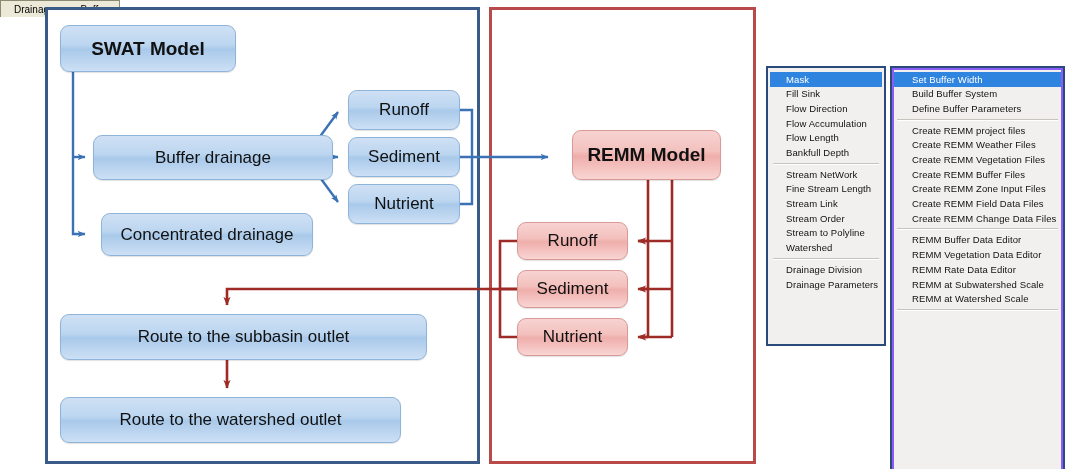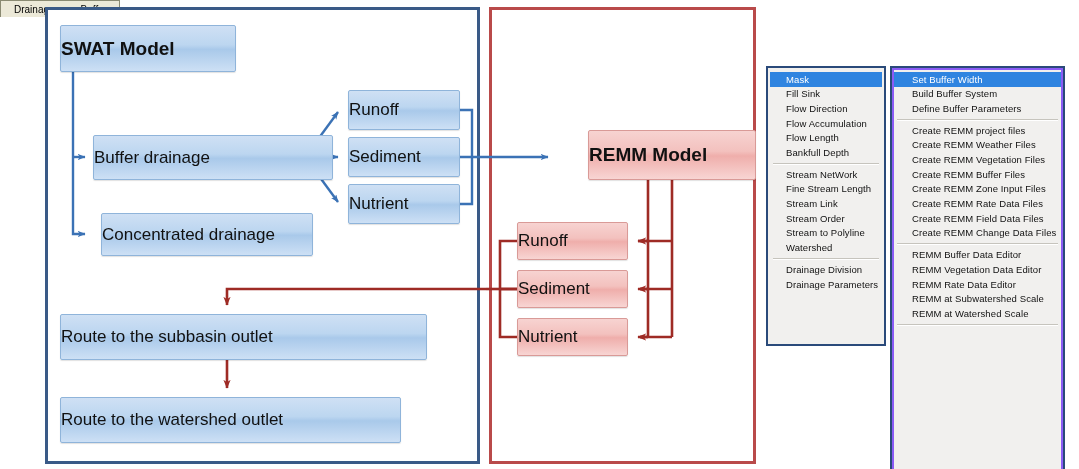--- a/index.html
+++ b/index.html
@@ -9,22 +9,22 @@
   #stage{position:absolute;left:0;top:0;width:1079px;height:469px;}
 
   
   .container{position:absolute;background:#fff;}
   #swat-container{left:45px;top:7px;width:429px;height:451px;
       border:3px solid #3a5a87;}
   #remm-container{left:489px;top:7px;width:261px;height:451px;
       border:3px solid #b94a4a;}
 
   
-  .node{position:absolute;border-radius:2px;display:flex;align-items:center;
-        justify-content:flex-start;text-align:center;box-sizing:border-box;
+  .node{position:absolute;border-radius:9px;display:flex;align-items:center;
+        justify-content:center;text-align:center;box-sizing:border-box;
         color:#111;}
   .node span{display:block;line-height:1.05;}
 
   .blue-node{
     background:linear-gradient(to bottom,#cfe0f4 0%,#bcd6f0 42%,#a9c9ea 52%,#cde0f5 100%);
     border:1px solid #8fb4da;
     box-shadow:0 1px 1px rgba(0,0,0,.12);
   }
   .red-node{
     background:linear-gradient(to bottom,#f6cfcd 0%,#f3c0bd 42%,#eeabA8 52%,#f7d2d0 100%);
@@ -35,21 +35,21 @@
 
   #n-swat{left:60px;top:25px;width:176px;height:47px;font-size:19px;font-weight:bold;}
   #n-buffer-drainage{left:93px;top:135px;width:240px;height:45px;font-size:17px;}
   #n-concentrated-drainage{left:93px;top:213px;width:212px;height:43px;font-size:17px;margin-left:8px;}
   #n-runoff-b{left:348px;top:90px;width:112px;height:40px;font-size:17px;}
   #n-sediment-b{left:348px;top:137px;width:112px;height:40px;font-size:17px;}
   #n-nutrient-b{left:348px;top:184px;width:112px;height:40px;font-size:17px;}
   #n-subbasin{left:60px;top:314px;width:367px;height:46px;font-size:17px;}
   #n-watershed{left:60px;top:397px;width:341px;height:46px;font-size:17px;}
 
-  #n-remm{left:588px;top:130px;width:168px;height:50px;font-size:19px;font-weight:bold;}
+  #n-remm{left:572px;top:130px;width:149px;height:50px;font-size:19px;font-weight:bold;}
   #n-runoff-r{left:517px;top:222px;width:111px;height:38px;font-size:17px;}
   #n-sediment-r{left:517px;top:270px;width:111px;height:38px;font-size:17px;}
   #n-nutrient-r{left:517px;top:318px;width:111px;height:38px;font-size:17px;}
 
   #arrows{position:absolute;left:0;top:0;width:1079px;height:469px;
           pointer-events:none;}
 
   
   .menu-panel{position:absolute;background:#f0f0ef;border:2px solid #2a4a7a;
               box-sizing:border-box;}
@@ -195,21 +195,20 @@
     <div class="menu-inner" id="buffer-items">
         <div class="mi sel">Set Buffer Width</div>
         <div class="mi">Build Buffer System</div>
         <div class="mi">Define Buffer Parameters</div>
         <div class="sep"></div>
         <div class="mi">Create REMM project files</div>
         <div class="mi">Create REMM Weather Files</div>
         <div class="mi">Create REMM Vegetation Files</div>
         <div class="mi">Create REMM Buffer Files</div>
         <div class="mi">Create REMM Zone Input Files</div>
-        <div class="mi">Create REMM Rate Data Files</div>
         <div class="mi">Create REMM Field Data Files</div>
         <div class="mi">Create REMM Change Data Files</div>
         <div class="sep"></div>
         <div class="mi">REMM Buffer Data Editor</div>
         <div class="mi">REMM Vegetation Data Editor</div>
         <div class="mi">REMM Rate Data Editor</div>
         <div class="mi">REMM at Subwatershed Scale</div>
         <div class="mi">REMM at Watershed Scale</div>
         <div class="sep"></div>
       </div>

